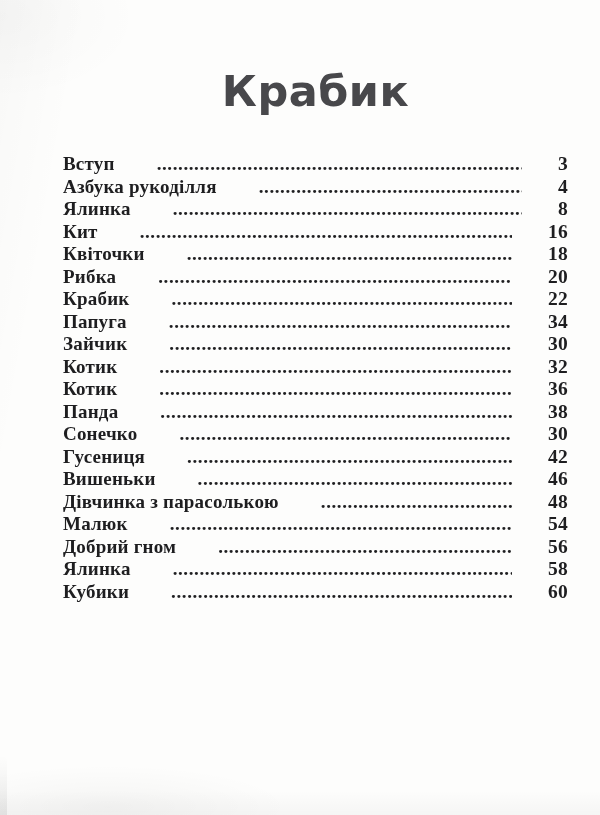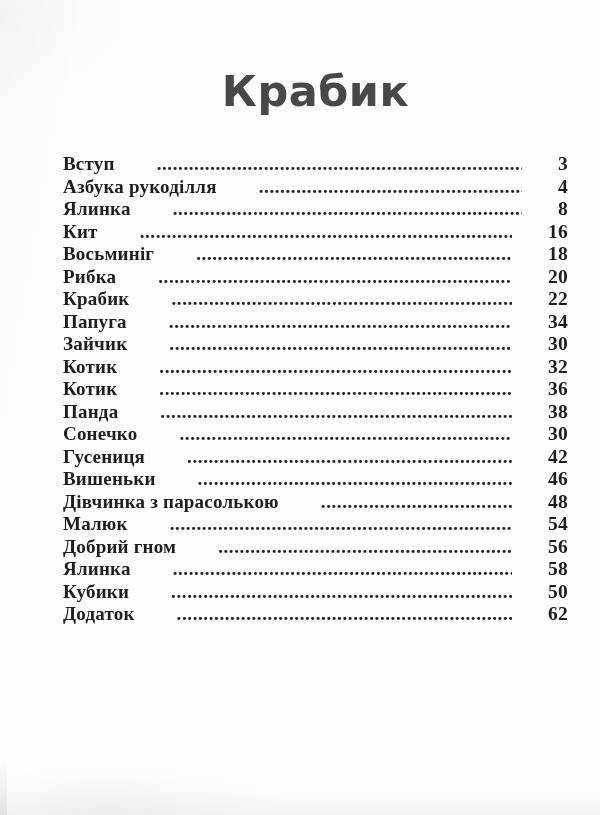--- a/index.html
+++ b/index.html
@@ -103,21 +103,21 @@
       <span class="toc-page">8</span>
     </div>
 
     <div class="toc-row">
       <span class="toc-label">Кит</span>
       <span class="toc-dots"></span>
       <span class="toc-page">16</span>
     </div>
 
     <div class="toc-row">
-      <span class="toc-label">Восьминіг</span>
+      <span class="toc-label">Квіточки</span>
       <span class="toc-dots"></span>
       <span class="toc-page">18</span>
     </div>
 
     <div class="toc-row">
       <span class="toc-label">Рибка</span>
       <span class="toc-dots"></span>
       <span class="toc-page">20</span>
     </div>
 
@@ -198,25 +198,20 @@
 
     <div class="toc-row">
       <span class="toc-label">Ялинка</span>
       <span class="toc-dots"></span>
       <span class="toc-page">58</span>
     </div>
 
     <div class="toc-row">
       <span class="toc-label">Кубики</span>
       <span class="toc-dots"></span>
-      <span class="toc-page">50</span>
-    </div>
-
-    <div class="toc-row">
-      <span class="toc-label">Додаток</span>
-      <span class="toc-dots"></span>
-      <span class="toc-page">62</span>
-    </div>
+      <span class="toc-page">60</span>
+    </div>
+
 
   </div>
 
   <div class="edge-artifact"></div>
 </div>
 
 </body></html>

